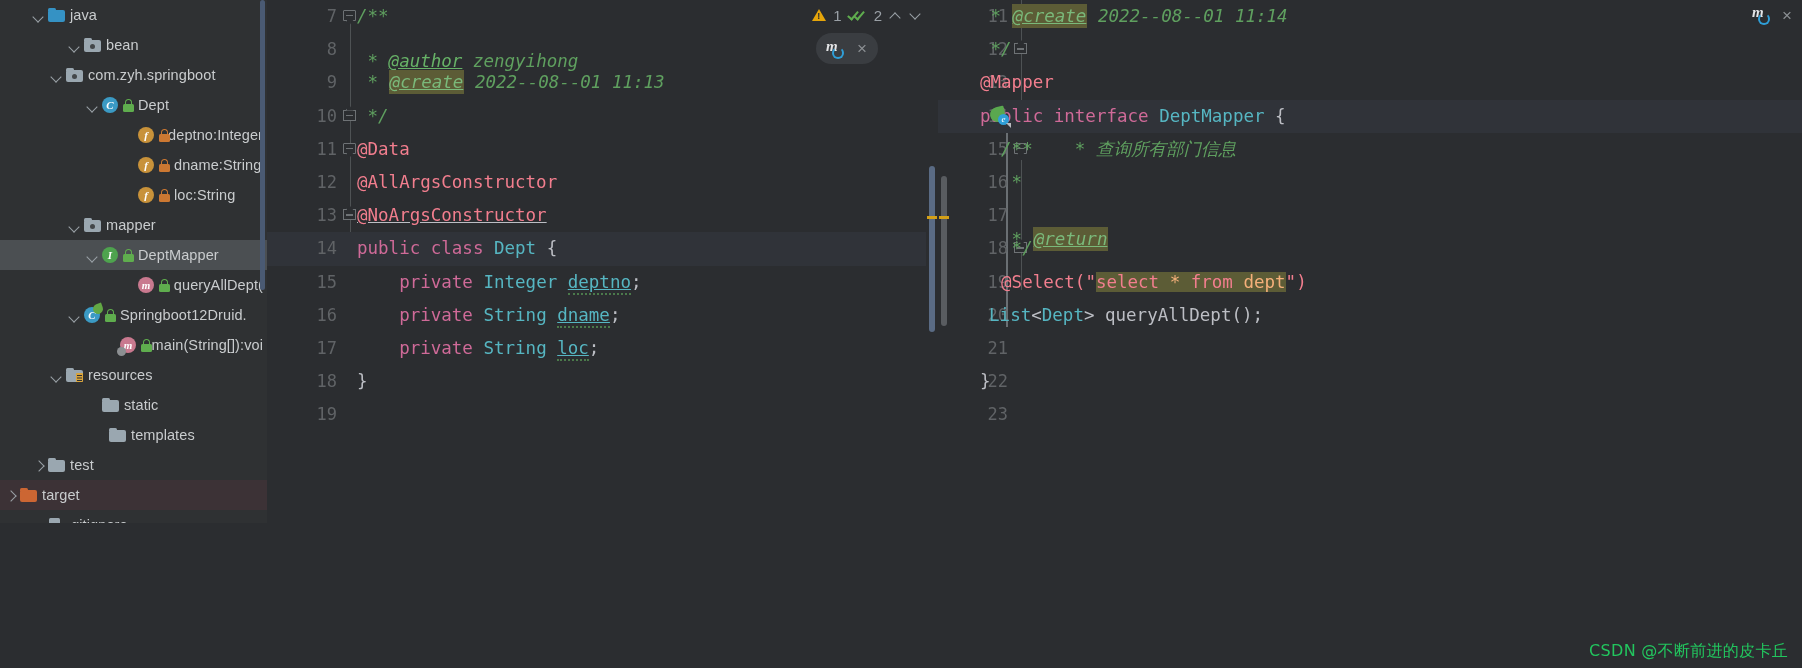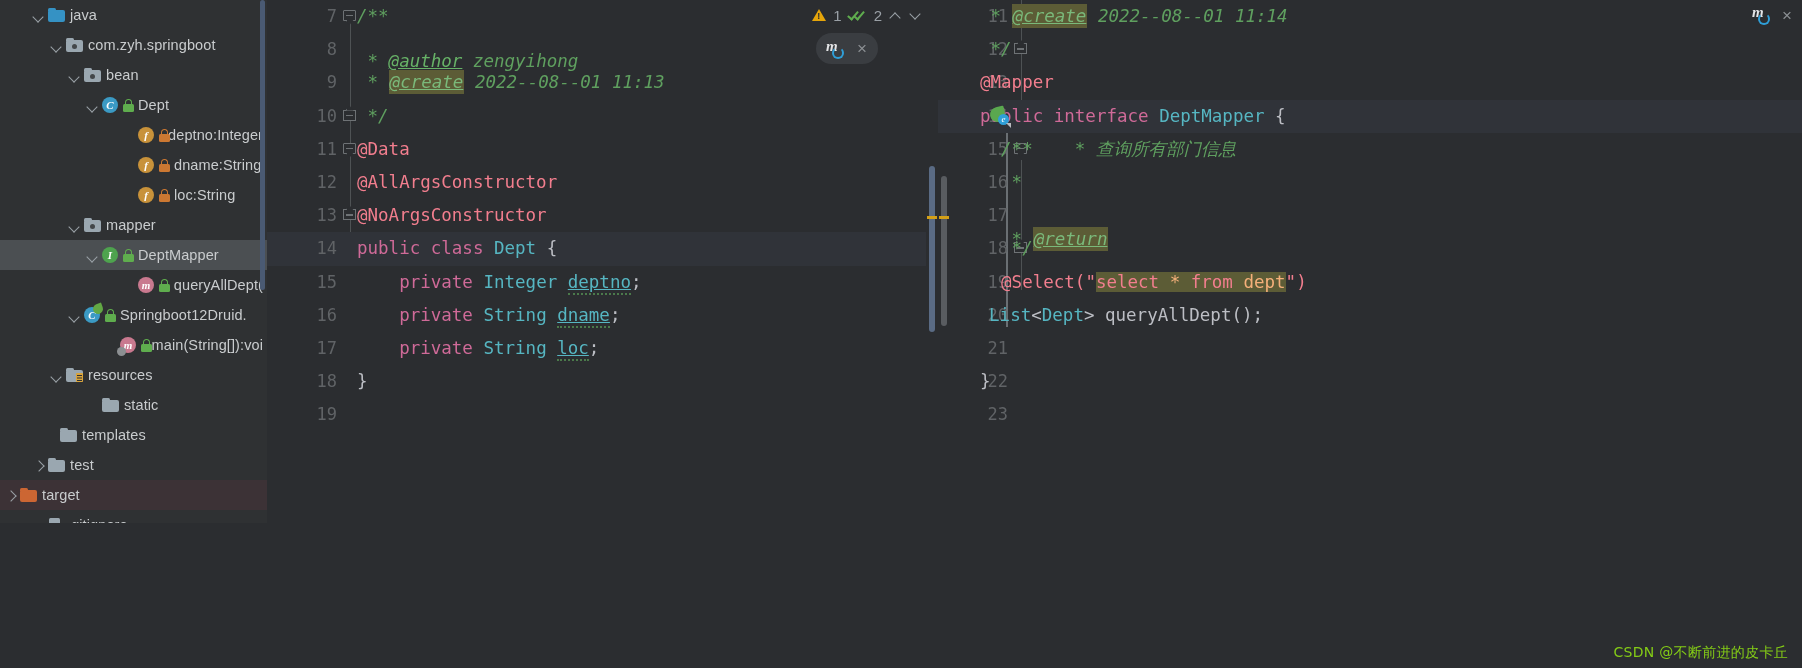--- a/index.html
+++ b/index.html
@@ -410,22 +410,22 @@
 
   
   .strong-rail {
     position: absolute; width: 1.6px; background: #6a6f73;
   }
 
   
   #watermark {
     position: absolute;
     right: 14px; bottom: 6px;
-    color: #84cc16;
-    font-size: 14px;
+    color: #22c55e;
+    font-size: 16px;
     font-family: "DejaVu Sans", sans-serif;
     letter-spacing: .3px;
   }
 
   
   #corner-widget {
     position: absolute; right: 10px; top: 0px;
     display: flex; align-items: center; gap: 10px;
     height: 30px;
   }
@@ -437,37 +437,37 @@
 
   <div id="sidebar">
     <div id="tree-rows">
         <div class="tree-row" style="padding-left: 32px;">
           <span class="twisty down"></span>
           <span class="tnode-icon">
             <span class="ic-folder-blue"></span>
           </span>
           <span class="tree-label">java</span>
         </div>
-        <div class="tree-row" style="padding-left: 50px;">
+        <div class="tree-row" style="padding-left: 68px;">
           <span class="twisty down"></span>
           <span class="tnode-icon">
             <span class="ic-pkg">
               <i class="dot"></i>
             </span>
           </span>
-          <span class="tree-label">com.zyh.springboot</span>
-        </div>
-        <div class="tree-row" style="padding-left: 68px;">
+          <span class="tree-label">bean</span>
+        </div>
+        <div class="tree-row" style="padding-left: 50px;">
           <span class="twisty down"></span>
           <span class="tnode-icon">
             <span class="ic-pkg">
               <i class="dot"></i>
             </span>
           </span>
-          <span class="tree-label">bean</span>
+          <span class="tree-label">com.zyh.springboot</span>
         </div>
         <div class="tree-row" style="padding-left: 86px;">
           <span class="twisty down"></span>
           <span class="tnode-icon">
             <span class="badge cls">C</span>
           </span>
           <span class="ic-lock green">
             <i class="shackle"></i>
             <i class="body"></i>
           </span>
@@ -568,21 +568,21 @@
           </span>
           <span class="tree-label">resources</span>
         </div>
         <div class="tree-row" style="padding-left: 86px;">
           <span class="twisty "></span>
           <span class="tnode-icon">
             <span class="ic-folder-gray"></span>
           </span>
           <span class="tree-label">static</span>
         </div>
-        <div class="tree-row" style="padding-left: 44px;">
+        <div class="tree-row" style="padding-left: 93px;">
           <span class="twisty "></span>
           <span class="tnode-icon">
             <span class="ic-folder-gray"></span>
           </span>
           <span class="tree-label">templates</span>
         </div>
         <div class="tree-row" style="padding-left: 32px;">
           <span class="twisty right"></span>
           <span class="tnode-icon">
             <span class="ic-folder-gray"></span>
@@ -614,21 +614,21 @@
     <div class="ed-divider"></div>
     <div class="gutter"></div>
     <div class="fold-rail" id="rail-left" style="top:16px;height:224px;"></div>
     <div id="left-lines">
         <div class="code-line" style="position: absolute; left: 0px; right: 0px; top: 0px;"><span class="lno">7</span><span class="fold open"><i class="box"></i><i class="minus"></i><i class="tip"></i></span><span class="ctext" style="left: 90px;"><span class="cmt">/**</span></span></div>
         <div class="code-line" style="position: absolute; left: 0px; right: 0px; top: 33.2px;"><span class="lno">8</span><span class="ctext" style="left: 90px; margin-top: 12px;"><span class="cmt"> * </span><span class="tag">@author</span><span class="cmt"> zengyihong</span></span></div>
         <div class="code-line" style="position: absolute; left: 0px; right: 0px; top: 66.4px;"><span class="lno">9</span><span class="ctext" style="left: 90px;"><span class="cmt"> * </span><span class="tag-hl">@create</span><span class="cmt"> 2022--08--01 11:13</span></span></div>
         <div class="code-line" style="position: absolute; left: 0px; right: 0px; top: 99.6px;"><span class="lno">10</span><span class="fold close"><i class="box"></i><i class="minus"></i><i class="tip"></i></span><span class="ctext" style="left: 90px;"><span class="cmt"> */</span></span></div>
         <div class="code-line" style="position: absolute; left: 0px; right: 0px; top: 132.8px;"><span class="lno">11</span><span class="fold open"><i class="box"></i><i class="minus"></i><i class="tip"></i></span><span class="ctext" style="left: 90px;"><span class="anno">@Data</span></span></div>
         <div class="code-line" style="position: absolute; left: 0px; right: 0px; top: 166px;"><span class="lno">12</span><span class="ctext" style="left: 90px;"><span class="anno">@AllArgsConstructor</span></span></div>
-        <div class="code-line" style="position: absolute; left: 0px; right: 0px; top: 199.2px;"><span class="lno">13</span><span class="fold close"><i class="box"></i><i class="minus"></i><i class="tip"></i></span><span class="ctext" style="left: 90px;"><span class="anno">@NoArgsConstructor</span></span></div>
+        <div class="code-line" style="position: absolute; left: 0px; right: 0px; top: 199.2px;"><span class="lno">13</span><span class="fold close"><i class="box"></i><i class="minus"></i><i class="tip"></i></span><span class="ctext" style="left: 90px; text-decoration: underline;"><span class="anno">@NoArgsConstructor</span></span></div>
         <div class="code-line current" style="position: absolute; left: 0px; right: 0px; top: 232.4px;"><span class="lno">14</span><span class="ctext" style="left: 90px;"><span class="kw">public class </span><span class="typ">Dept</span><span class="pln"> {</span></span></div>
         <div class="code-line" style="position: absolute; left: 0px; right: 0px; top: 265.6px;"><span class="lno">15</span><span class="ctext" style="left: 90px;"><span class="pln">    </span><span class="kw">private </span><span class="typ">Integer </span><span class="ident squig">deptno</span><span class="pln">;</span></span></div>
         <div class="code-line" style="position: absolute; left: 0px; right: 0px; top: 298.8px;"><span class="lno">16</span><span class="ctext" style="left: 90px;"><span class="pln">    </span><span class="kw">private </span><span class="typ">String </span><span class="ident squig">dname</span><span class="pln">;</span></span></div>
         <div class="code-line" style="position: absolute; left: 0px; right: 0px; top: 332px;"><span class="lno">17</span><span class="ctext" style="left: 90px;"><span class="pln">    </span><span class="kw">private </span><span class="typ">String </span><span class="ident squig">loc</span><span class="pln">;</span></span></div>
         <div class="code-line" style="position: absolute; left: 0px; right: 0px; top: 365.2px;"><span class="lno">18</span><span class="ctext" style="left: 90px;"><span class="pln">}</span></span></div>
         <div class="code-line" style="position: absolute; left: 0px; right: 0px; top: 398.4px;"><span class="lno">19</span><span class="ctext" style="left: 90px;"></span></div>
       </div>
 
     <div class="stripe">
       <div class="thumb" style="top:166px;height:166px;"></div>

